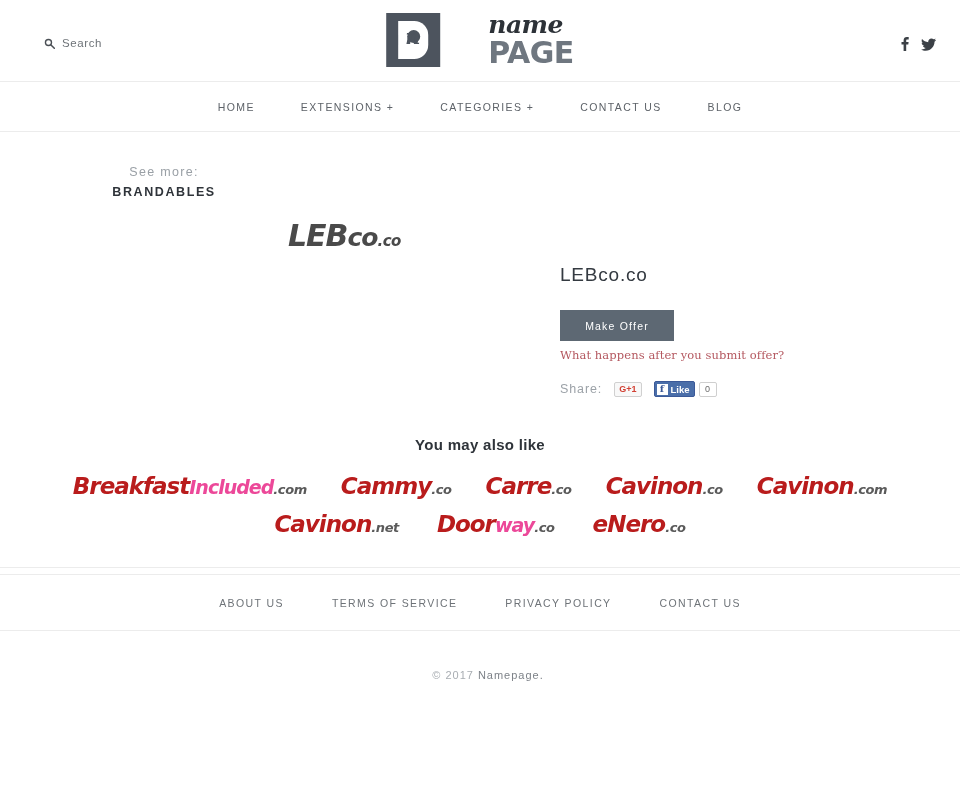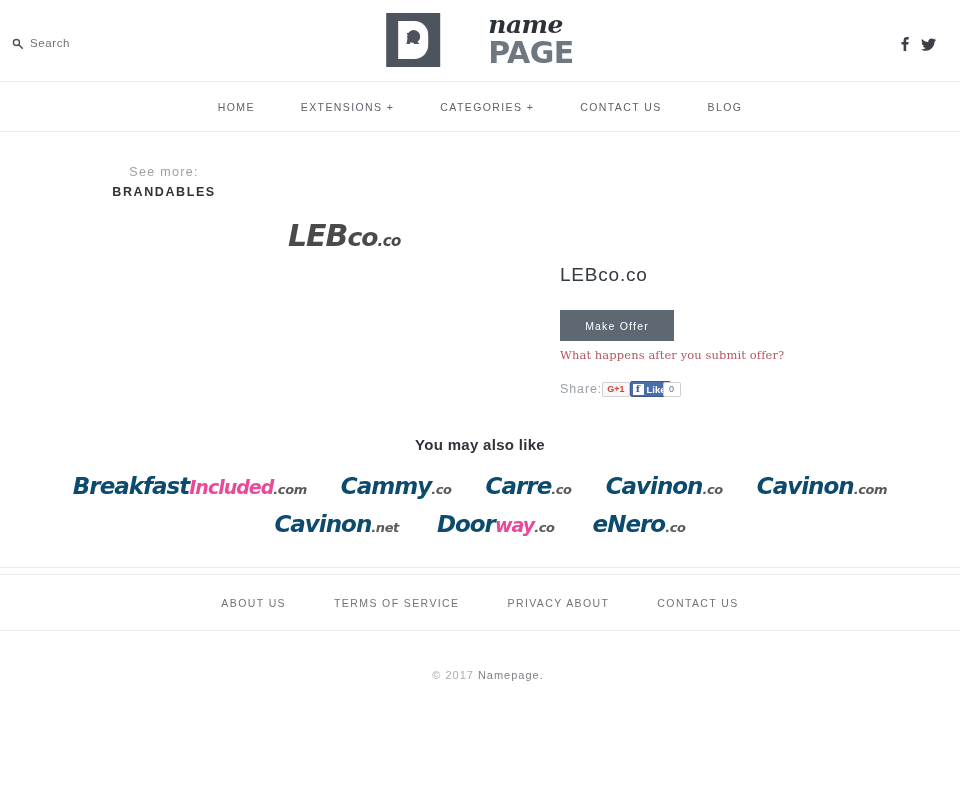--- a/index.html
+++ b/index.html
@@ -12,21 +12,21 @@
   }
   .page { width: 960px; height: 796px; position: relative; background:#fff; overflow:hidden; }
 
   
   .header {
     position: relative;
     height: 82px;
     border-bottom: 1px solid #ececec;
   }
   .search-box {
-    position: absolute; left: 12px; top: 37px;
+    position: absolute; left: 44px; top: 37px;
     display: flex; align-items: center; gap: 7px;
     cursor: pointer;
   }
   .search-ico { width: 11px; height: 11px; display:block; color:#4a4f55; }
   .search-label {
     font-size: 11.5px; letter-spacing: 0.6px; color: #6e7378;
     font-family: "Liberation Sans", sans-serif;
   }
   .logo {
     position: absolute; left: 50%; top: 12px; transform: translateX(-50%);
@@ -120,21 +120,21 @@
     border-top: 4px solid transparent;
     border-bottom: 4px solid transparent;
     cursor: pointer;
   }
   .offer-link {
     display: block; margin-top: 7px;
     font-family: "DejaVu Serif", serif;
     font-size: 11.5px; color: #b4575f; text-decoration: none; letter-spacing: 0.1px;
   }
   .share-row {
-    margin-top: 19px; display: flex; align-items: center; gap: 0;
+    margin-top: 19px; display: flex; align-items: center; gap: 12px;
   }
   .share-label { font-size: 12.5px; color: #9ca2a8; letter-spacing: 0.9px; }
   .gplus {
     display: inline-flex; align-items: center; justify-content: center;
     height: 15px; padding: 0 4px; border: 1px solid #d0d0d0; background:#f8f8f8;
     border-radius: 2px; color: #d24033; font-size: 9px; font-weight: 700;
     cursor: pointer; letter-spacing: 0;
   }
   .fb-like {
     display: inline-flex; align-items: center; height: 16px;
@@ -161,21 +161,21 @@
   }
   .also-rows { margin-top: 22px; }
   .also-row {
     display: flex; align-items: baseline; justify-content: center;
     margin-bottom: 15px;
   }
   .dl {
     font-family: "DejaVu Sans", sans-serif; font-weight: 700; font-style: italic;
     white-space: nowrap; line-height: 1; cursor: pointer;
   }
-  .dl .m { font-size: 23px; color: #0c4a6e; letter-spacing: -1px; }
+  .dl .m { font-size: 23px; color: #b91c1c; letter-spacing: -1px; }
   .dl .m2 { font-size: 19px; color: #ec4899; letter-spacing: -1px; }
   .dl .t { font-size: 13px; color: #5a5a5a; letter-spacing: -0.4px; }
 
   
   .divider { height: 1px; background: #ececec; width: 100%; }
   .footer-nav {
     height: 55px; display: flex; align-items: center; justify-content: center;
   }
   .footer-nav a {
     font-size: 10.5px; letter-spacing: 1.4px; color: #6e7378;
@@ -307,21 +307,21 @@
   </div>
 
   <div style="margin-top:31px;">
     <div class="divider"></div>
     <div style="height:6px;"></div>
     <div class="divider"></div>
 
     <div class="footer-nav">
       <a href="#">ABOUT US</a>
       <a href="#">TERMS OF SERVICE</a>
-      <a href="#">PRIVACY ABOUT</a>
+      <a href="#">PRIVACY POLICY</a>
       <a href="#">CONTACT US</a>
     </div>
 
     <div class="divider"></div>
 
     <div class="copyright">
       <span>© 2017</span>
       <span class="strong">Namepage.</span>
     </div>
   </div>

